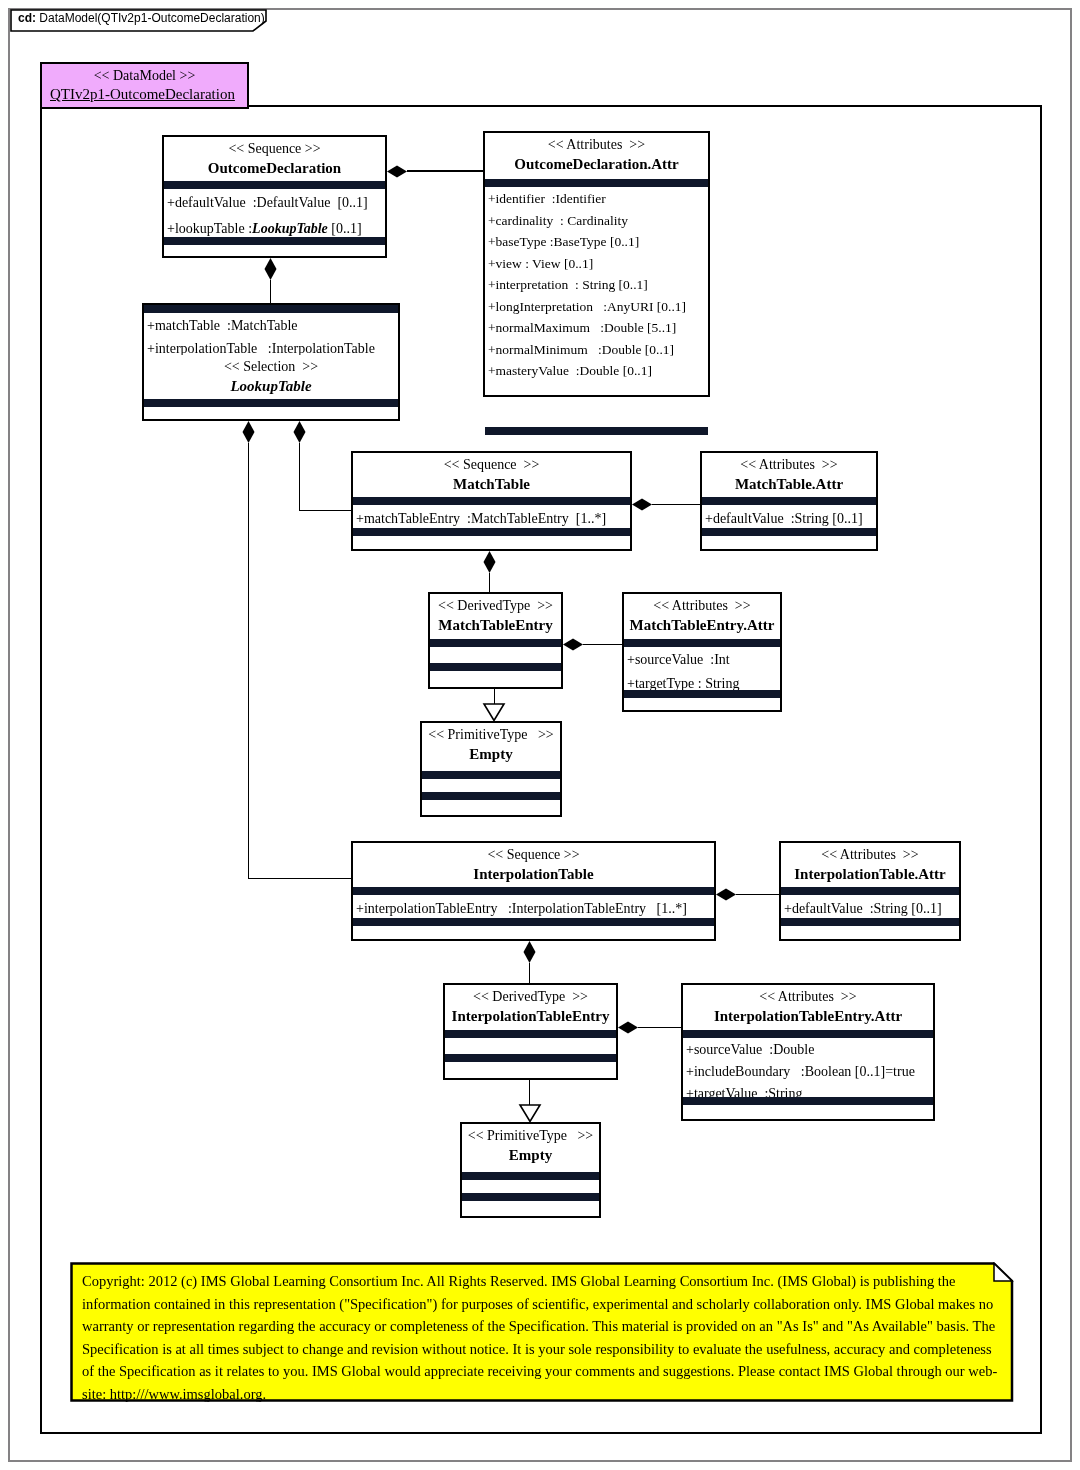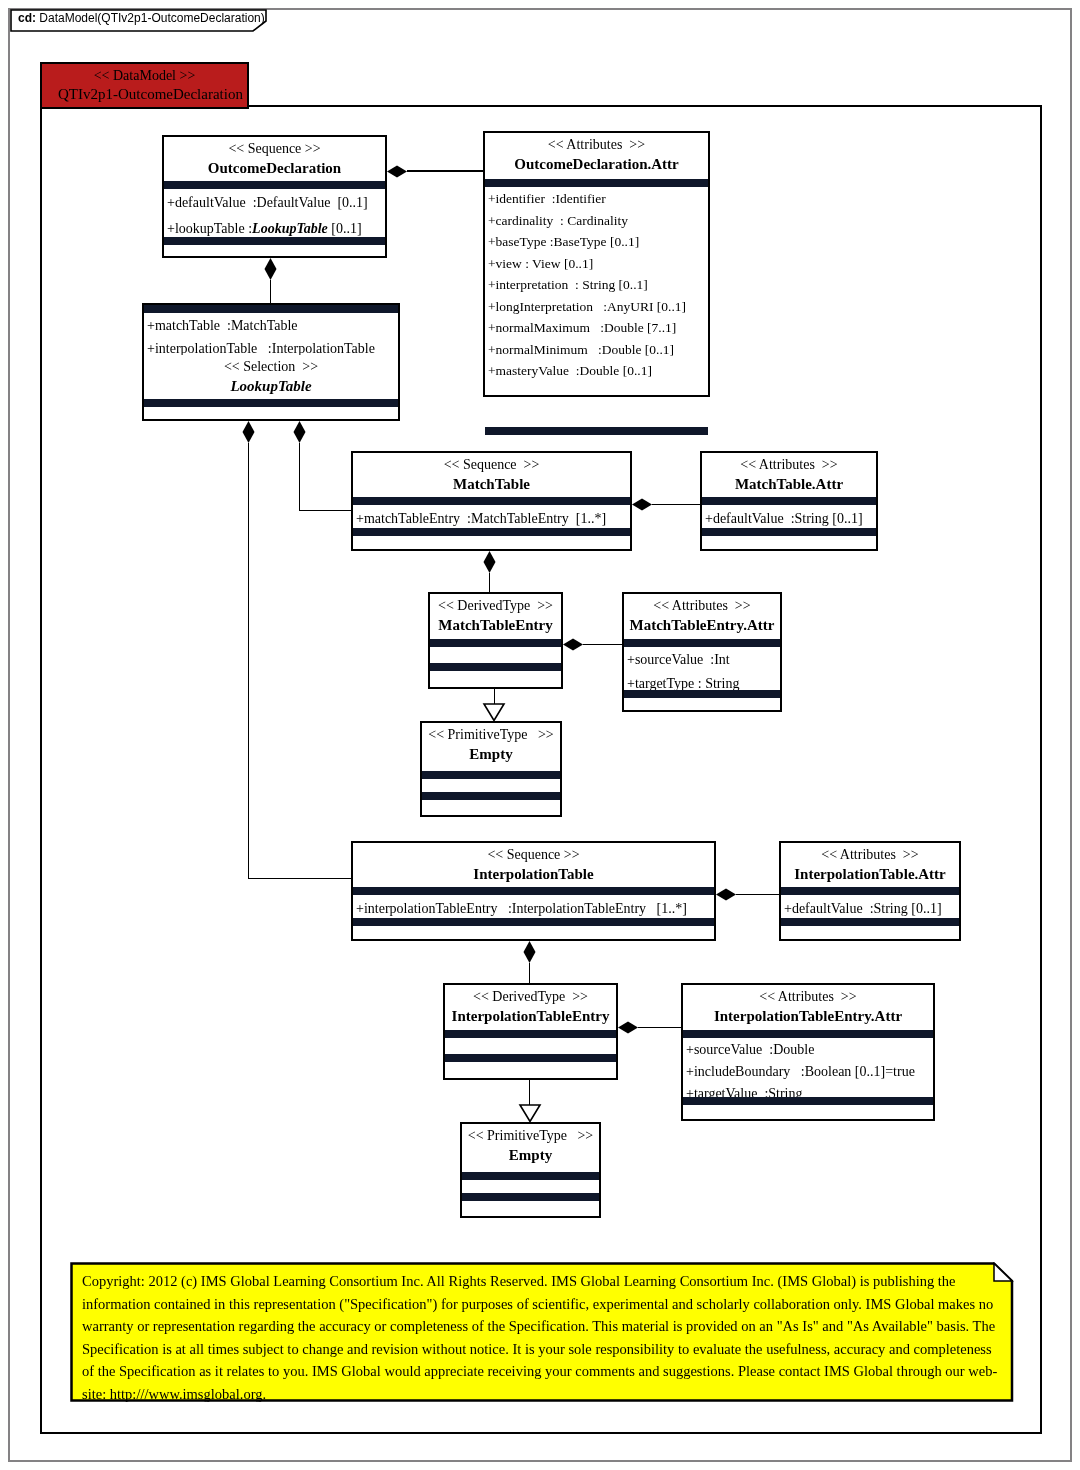--- a/index.html
+++ b/index.html
@@ -2,23 +2,23 @@
 <html><head>
 <meta charset="utf-8">
 <style>
   html,body{margin:0;padding:0;background:#fff;}
   .page{position:relative;width:1080px;height:1470px;background:#fff;
         font-family:"Liberation Serif", serif;color:#000;overflow:hidden;}
   .abs{position:absolute;}
   
   .outer-frame{left:8px;top:8px;width:1060px;height:1450px;border:2px solid #848284;}
   .inner-frame{left:40px;top:105px;width:998px;height:1325px;border:2px solid #000;}
-  .frame-label{left:40px;top:62px;width:205px;height:43px;border:2px solid #000;background:#b91c1c;}
+  .frame-label{left:40px;top:62px;width:205px;height:43px;border:2px solid #000;background:#f0abfc;}
   .frame-label .stereo{font-size:14px;text-align:center;padding-top:3px;}
-  .frame-label .fname{font-size:15px;line-height:18px;padding-left:16px;white-space:pre;}
+  .frame-label .fname{font-size:15px;line-height:18px;padding-left:8px;white-space:pre;text-decoration:underline;}
   
   .tab-text{left:18px;top:11px;font-family:"Liberation Sans",sans-serif;font-size:12px;white-space:pre;}
   .tab-text b{font-weight:bold;margin-top:40px;}
   
   .box{border:2px solid #000;background:#fff;box-sizing:border-box;display:flex;flex-direction:column;}
   .sec{border-top:8px solid #0f172a;overflow:hidden;box-sizing:border-box;flex:0 0 auto;}
   .sec.first{border-top:none;}
   .sec.grow{flex:1 1 auto;}
   .stereo{font-size:14px;line-height:18px;text-align:center;padding-top:3px;white-space:pre;}
   .cname{font-size:15px;line-height:20px;font-weight:bold;text-align:center;white-space:pre;}
@@ -131,21 +131,21 @@
       <div class="stereo">&lt;&lt; Attributes  &gt;&gt;</div>
       <div class="cname">OutcomeDeclaration.Attr</div>
     </div>
     <div class="sec pt1" style="height:248px;font-size:13.5px;">
       <div class="attr lh215" style="font-size:13.5px;">+identifier  :Identifier</div>
       <div class="attr lh215" style="font-size:13.5px;">+cardinality  : Cardinality</div>
       <div class="attr lh215" style="font-size:13.5px;">+baseType :BaseType [0..1]</div>
       <div class="attr lh215" style="font-size:13.5px;">+view : View [0..1]</div>
       <div class="attr lh215" style="font-size:13.5px;">+interpretation  : String [0..1]</div>
       <div class="attr lh215" style="font-size:13.5px;">+longInterpretation   :AnyURI [0..1]</div>
-      <div class="attr lh215" style="font-size:13.5px;">+normalMaximum   :Double [7..1]</div>
+      <div class="attr lh215" style="font-size:13.5px;">+normalMaximum   :Double [5..1]</div>
       <div class="attr lh215" style="font-size:13.5px;">+normalMinimum   :Double [0..1]</div>
       <div class="attr lh215" style="font-size:13.5px;">+masteryValue  :Double [0..1]</div>
     </div>
     <div class="sec grow"></div>
   </div>
 
   <div class="abs box" style="left:142px;top:303px;width:258px;height:118px;">
     <div class="sec pt1" style="height:50px;">
       <div class="attr lh23">+matchTable  :MatchTable</div>
       <div class="attr lh23">+interpolationTable   :InterpolationTable</div>

